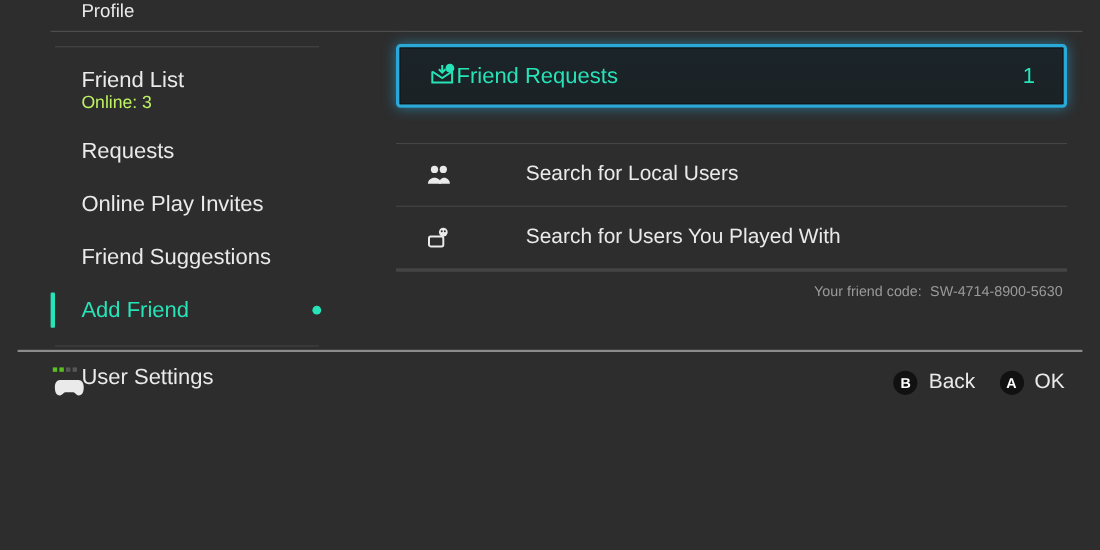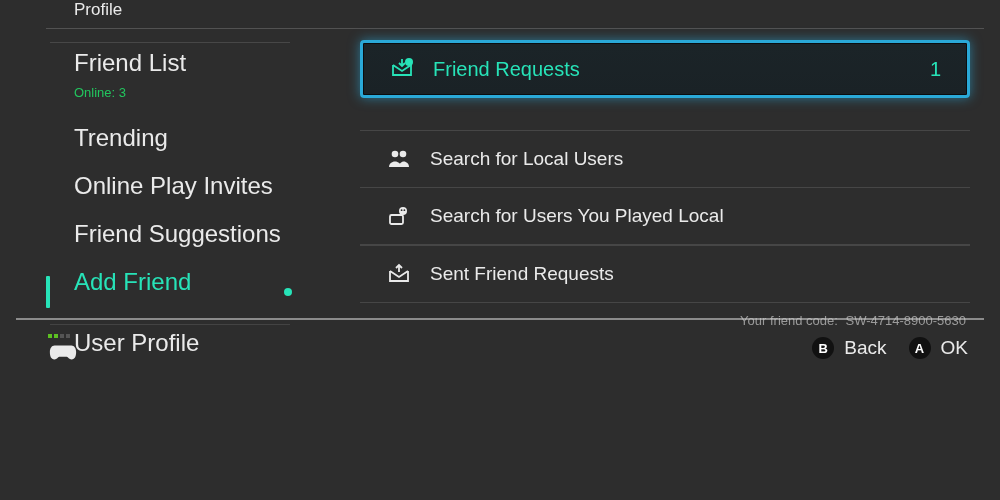--- a/index.html
+++ b/index.html
@@ -1,34 +1,34 @@
 <!DOCTYPE html>
 <html><head>
   <meta charset="utf-8">
   <style>
     * { margin:0; padding:0; box-sizing:border-box; font-family:-apple-system,BlinkMacSystemFont,"Segoe UI",Arial,sans-serif; }
     html,body { width:1000px; height:500px; background:#2d2d2d; color:#fff; overflow:hidden; }
     .screen { width:1000px; height:376px; position:relative; background:#2d2d2d; }
     .top-line { position:absolute; left:46px; right:16px; top:28px; height:1px; background:#999; opacity:.35; }
     .sidebar { position:absolute; left:46px; top:0; width:256px; }
-    .side-item { position:relative; height:48px; display:flex; align-items:flex-start; padding-left:28px; font-size:24px; color:#eaeaea; font-weight:300; cursor:pointer; }
+    .side-item { position:relative; height:48px; display:flex; align-items:center; padding-left:28px; font-size:20px; color:#eaeaea; font-weight:300; cursor:pointer; }
     .side-item.profile { height:30px; margin-top:0; align-items:flex-start; font-size:17px; }
     .side-sep { height:1px; background:#777; opacity:.35; margin:12px 0 6px 4px; width:240px; }
-    .side-sub { position:relative; padding-left:28px; font-size:13px; color:#22c55e; margin-top:-12px; margin-bottom:24px; }
+    .side-sub { position:relative; padding-left:28px; font-size:16px; color:#bef264; margin-top:-12px; margin-bottom:11px; }
     .side-item.active { color:#27e3b8;padding-left:28px; }
     .active-bar { position:absolute; left:0; top:8px; bottom:8px; width:4px; background:#27e3b8; border-radius:1px; }
     .active-dot { position:absolute; right:10px; top:50%; transform:translateY(-50%); width:8px; height:8px; border-radius:50%; background:#27e3b8; }
     .side-sep2 { height:1px; background:#777; opacity:.3; margin:8px 0 4px 4px; width:240px; }
 
     .main { position:absolute; left:360px; right:30px; top:40px; }
     .focus-item { position:relative; height:58px; border-radius:4px; background:linear-gradient(#1b2428,#1a2226); border:3px solid #2aa9d8; box-shadow:0 0 12px rgba(42,169,216,.6),inset 0 0 0 1px rgba(0,0,0,.6); display:flex; align-items:center; padding:0 26px; color:#27e3b8; cursor:pointer; }
-    .focus-item .label { font-size:20px; margin-left:18px; font-weight:400; }
+    .focus-item .label { font-size:20px; font-weight:400; }
     .focus-count { margin-left:auto; font-size:20px; color:#27e3b8; }
     .list { margin-top:32px; }
-    .row { position:relative; height:56px; display:flex; align-items:center; padding:0 26px; color:#eaeaea; font-size:19px; cursor:pointer; }
+    .row { position:relative; height:56px; display:flex; align-items:center; padding:0 26px; color:#eaeaea; font-size:19px; cursor:pointer;gap:48px; }
     .row .label { margin-left:18px; }
     .row-sep { height:1px; background:#888; opacity:.28; }
     .friend-code-line { text-align:right; font-size:13px; color:#9a9a9a; margin-top:10px; padding-right:4px; }
     .friend-code-line .fc-label { margin-right:4px;margin-left:20px; }
 
     .bottom-line { position:absolute; left:16px; right:16px; bottom:56px; height:2px; background:#c9c9c9; opacity:.6; }
     .footer { position:absolute; left:0; right:0; bottom:0; height:56px; display:flex; align-items:center; padding:0 32px 0 48px; }
     .footer-right { margin-left:auto; display:flex; align-items:center; gap:22px; }
     .fbtn { display:flex; align-items:center; gap:10px; font-size:19px; color:#eaeaea; cursor:pointer; }
     .circ { width:22px; height:22px; border-radius:50%; background:#111; color:#fff; font-size:13px; font-weight:600; display:flex; align-items:center; justify-content:center; }
@@ -51,36 +51,36 @@
       <span>Profile</span>
     </div>
     <div class="side-sep"></div>
 
     <div class="side-item">
       <span>Friend List</span>
     </div>
     <div class="side-sub">Online: 3</div>
 
     <div class="side-item">
-      <span>Trending</span>
+      <span>Requests</span>
     </div>
     <div class="side-item">
       <span>Online Play Invites</span>
     </div>
     <div class="side-item">
       <span>Friend Suggestions</span>
     </div>
     <div class="side-item active">
       <span class="active-bar"></span>
       <span>Add Friend</span>
       <span class="active-dot"></span>
     </div>
     <div class="side-sep2"></div>
     <div class="side-item">
-      <span>User Profile</span>
+      <span>User Settings</span>
     </div>
   </div>
 
   <div class="main">
     <div class="focus-item">
       <span class="ic">
         <svg viewBox="0 0 24 24" width="24" height="24" fill="none" stroke="currentColor" stroke-width="1.8">
           <path d="M3 8v10h18V8"></path>
             <path d="M3 8l9 6 9-6"></path>
             <path d="M12 2v7"></path>
@@ -108,35 +108,24 @@
       <div class="row-sep"></div>
       <div class="row">
         <span class="ic">
           <svg viewBox="0 0 24 24" width="24" height="24" fill="none" stroke="currentColor" stroke-width="1.8">
             <rect x="3" y="11" width="13" height="9" rx="1.5"></rect>
             <circle cx="16" cy="7" r="4" fill="currentColor" stroke="none"></circle>
             <circle cx="14.6" cy="6.2" r="0.9" fill="#2d2d2d" stroke="none"></circle>
             <circle cx="17.4" cy="6.2" r="0.9" fill="#2d2d2d" stroke="none"></circle>
           </svg>
         </span>
-        <span class="label">Search for Users You Played Local</span>
+        <span class="label">Search for Users You Played With</span>
       </div>
       <div class="row-sep"></div>
       <div class="row-sep"></div>
-      <div class="row">
-        <span class="ic">
-          <svg viewBox="0 0 24 24" width="24" height="24" fill="none" stroke="currentColor" stroke-width="1.8">
-            <path d="M3 9v10h18V9"></path>
-              <path d="M3 9l9 6 9-6"></path>
-              <path d="M12 10V3"></path>
-              <path d="M9 6l3-3 3 3"></path>
-          </svg>
-        </span>
-        <span class="label">Sent Friend Requests</span>
-      </div>
       <div class="row-sep"></div>
     </div>
 
     <div class="friend-code-line">
       <span class="fc-label">Your friend code:</span>
       <span>SW-4714-8900-5630</span>
     </div>
   </div>
 
   <div class="bottom-line"></div>

